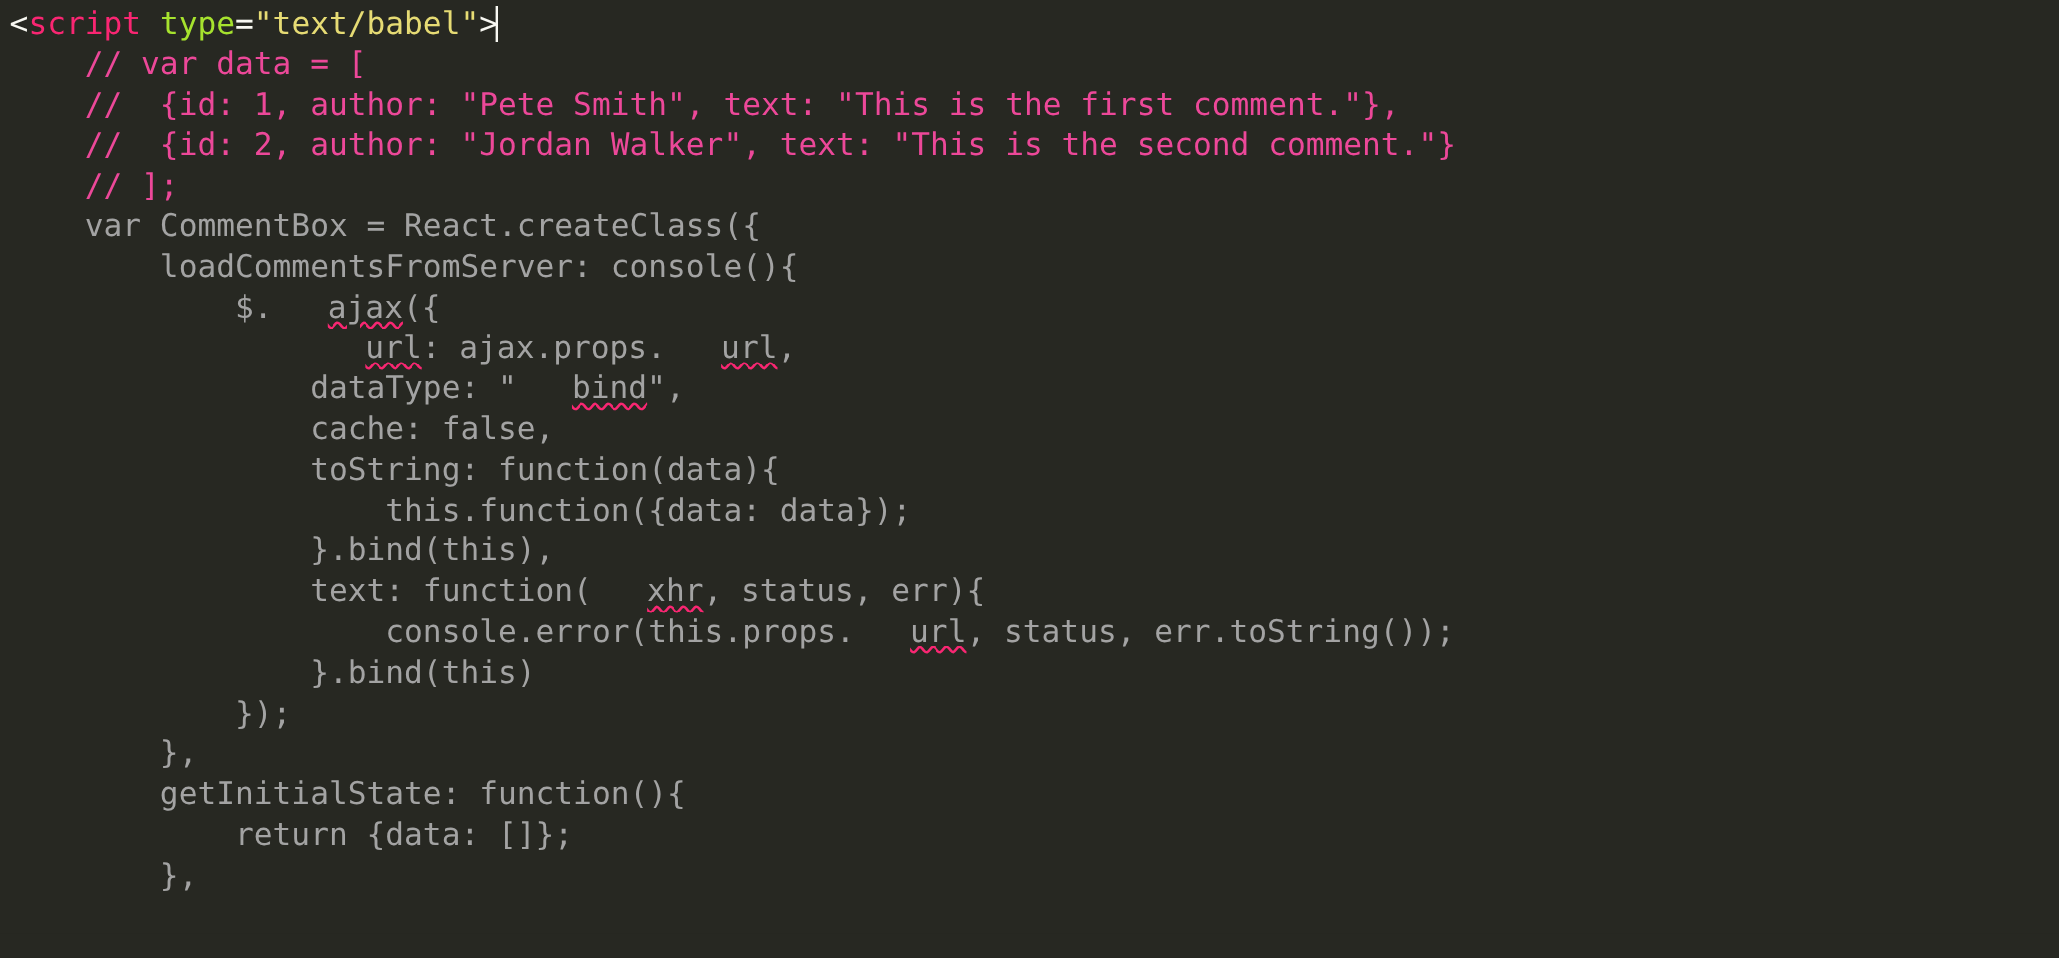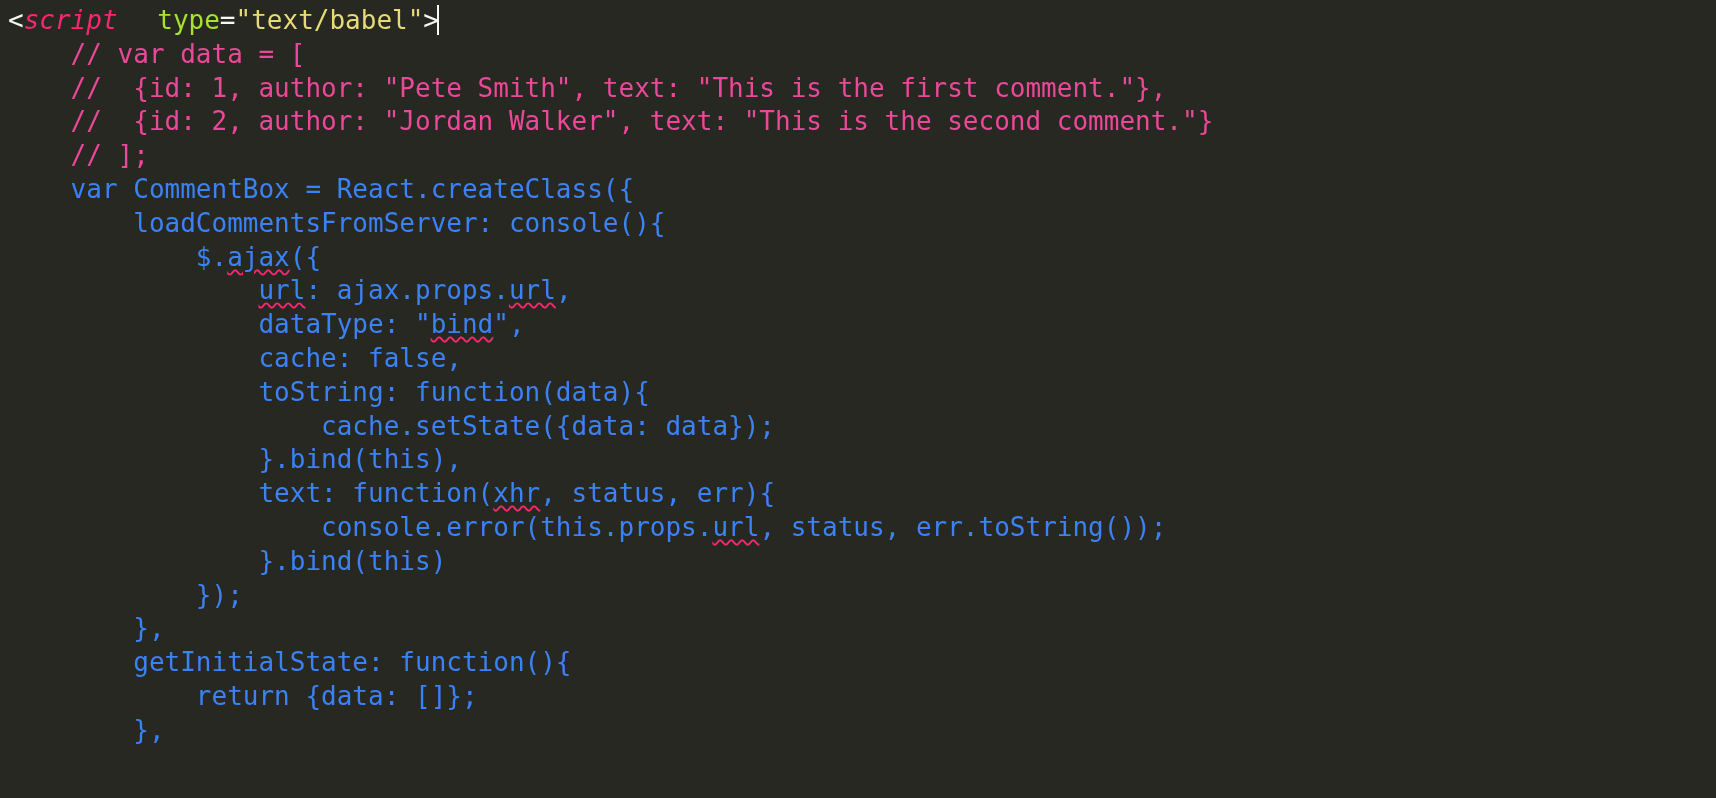--- a/index.html
+++ b/index.html
@@ -1,41 +1,41 @@
 <!DOCTYPE html>
 <html><head>
 <meta charset="utf-8">
 <style>
   html,body{margin:0;padding:0;background:#272822;color:#f8f8f2;font-family:"Menlo","Consolas","DejaVu Sans Mono",monospace;font-size:26px;line-height:1.3;}
   pre{margin:0;padding:4px 8px 30px 8px;white-space:pre;}
   .pun{color:#f8f8f2;}
-  .tag{color:#f92672;font-style:italic;}
-  .attr{color:#a6e22e;margin-left:24px;}
+  .tag{color:#f92672;}
+  .attr{color:#a6e22e;}
   .str{color:#e6db74;}
   .com{color:#ec4899;}
-  .txt{color:#3b82f6;}
-  .squig{text-decoration:underline wavy #f92672;text-decoration-thickness:2px;text-underline-offset:3px;}
+  .txt{color:#a3a3a3;}
+  .squig{text-decoration:underline wavy #f92672;text-decoration-thickness:2px;text-underline-offset:3px;margin-left:46px;}
   .cursor{border-right:2px solid #f8f8f2;margin-left:-2px;}
 </style>
 </head>
 <body>
 
 <pre><span class="pun">&lt;</span><span class="tag">script</span><span class="txt"> </span><span class="attr">type</span><span class="pun">=</span><span class="str">"text/babel"</span><span class="pun">&gt;</span><span class="cursor"></span>
 <span class="com">    // var data = [</span>
 <span class="com">    //  {id: 1, author: "Pete Smith", text: "This is the first comment."},</span>
 <span class="com">    //  {id: 2, author: "Jordan Walker", text: "This is the second comment."}</span>
 <span class="com">    // ];</span>
 <span class="txt">    var CommentBox = React.createClass({</span>
 <span class="txt">        loadCommentsFromServer: console(){</span>
 <span class="txt">            $.</span><span class="txt squig">ajax</span><span class="txt">({</span>
 <span class="txt">                </span><span class="txt squig">url</span><span class="txt">: ajax.props.</span><span class="txt squig">url</span><span class="txt">,</span>
 <span class="txt">                dataType: "</span><span class="txt squig">bind</span><span class="txt">",</span>
 <span class="txt">                cache: false,</span>
 <span class="txt">                toString: function(data){</span>
-<span class="txt">                    cache.setState({data: data});</span>
+<span class="txt">                    this.function({data: data});</span>
 <span class="txt">                }.bind(this),</span>
 <span class="txt">                text: function(</span><span class="txt squig">xhr</span><span class="txt">, status, err){</span>
 <span class="txt">                    console.error(this.props.</span><span class="txt squig">url</span><span class="txt">, status, err.toString());</span>
 <span class="txt">                }.bind(this)</span>
 <span class="txt">            });</span>
 <span class="txt">        },</span>
 <span class="txt">        getInitialState: function(){</span>
 <span class="txt">            return {data: []};</span>
 <span class="txt">        },</span>
 </pre>

